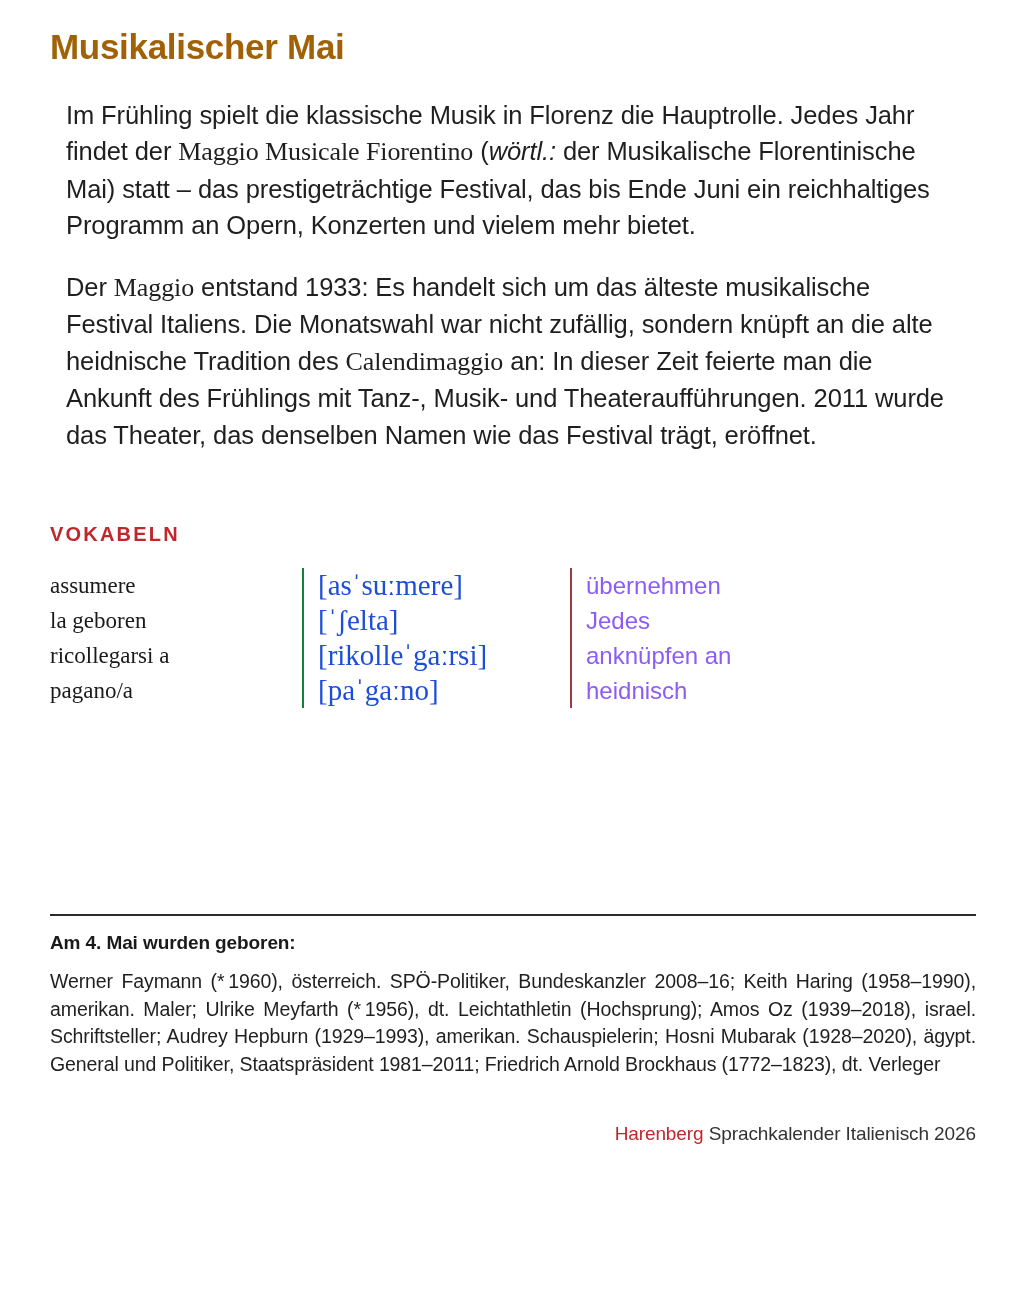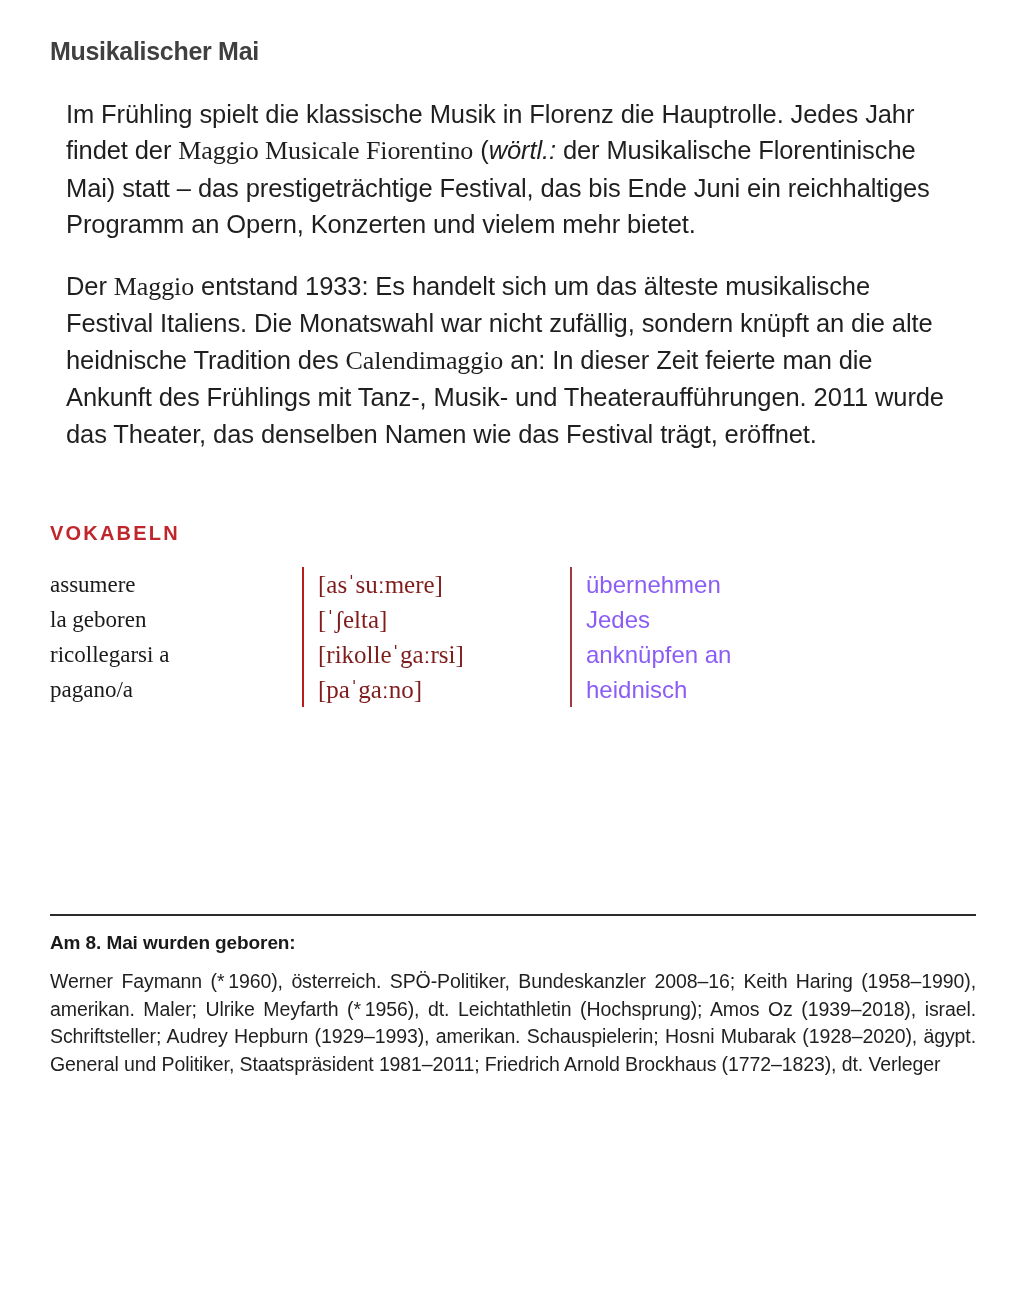--- a/index.html
+++ b/index.html
@@ -17,26 +17,26 @@
   .page {
     position: relative;
     width: 1026px;
     height: 1312px;
     box-sizing: border-box;
     padding: 0 50px;
   }
 
   
   .page-title {
-    font-size: 25px;
+    font-size: 35px;
     font-weight: bold;
     letter-spacing: -0.3px;
-    color: #404040;
+    color: #a16207;
     margin: 0;
-    padding-top: 38px;
+    padding-top: 28px;
     line-height: 1.1;
   }
 
   
   .body-copy {
     margin: 16px;
     font-size: 25.5px;
     line-height: 36.5px;
     color: #1f1f1f;
     letter-spacing: -0.1px;
@@ -75,23 +75,23 @@
   }
   .col-it {
     width: 252px;
     font-family: Liberation Serif, serif;
     font-size: 23px;
     color: #1a1a1a;
   }
   .col-ipa {
     width: 252px;
     font-family: "Liberation Serif", serif;
-    font-size: 25px;
-    color: #7f1d1d;
-    border-left: 2px solid #b91c1c;
+    font-size: 29px;
+    color: #1d4ed8;
+    border-left: 2px solid #15803d;
     padding-left: 14px !important;
   }
   .col-de {
     font-family: "Liberation Sans", sans-serif;
     font-size: 24px;
     color: #8b5cf6;
     border-left: 2px solid #9e3a40;
     padding-left: 14px !important;
   }
 
@@ -170,20 +170,21 @@
       <tr>
         <td class="col-it">pagano/a</td>
         <td class="col-ipa">[paˈgaːno]</td>
         <td class="col-de">heidnisch</td>
       </tr>
     </tbody>
   </table>
 
   <div class="birth-block">
     <hr class="birth-rule">
-    <p class="birth-heading">Am 8. Mai wurden geboren:</p>
+    <p class="birth-heading">Am 4. Mai wurden geboren:</p>
     <p class="birth-text">
       <b>Werner Faymann</b><span> (* 1960), österreich. SPÖ-Politiker, Bundeskanzler 2008–16; </span><b>Keith Haring</b><span> (1958–1990), amerikan. Maler; </span><b>Ulrike Meyfarth</b><span> (* 1956), dt. Leichtathletin (Hochsprung); </span><b>Amos Oz</b><span> (1939–2018), israel. Schriftsteller; </span><b>Audrey Hepburn</b><span> (1929–1993), amerikan. Schauspielerin; </span><b>Hosni Mubarak</b><span> (1928–2020), ägypt. General und Politiker, Staatspräsident 1981–2011; </span><b>Friedrich Arnold Brockhaus</b><span> (1772–1823), dt. Verleger</span>
     </p>
   </div>
 
+  <div class="footer"><span class="brand">Harenberg</span><span> Sprachkalender Italienisch 2026</span></div>
 
 </div>
 
 </body></html>

